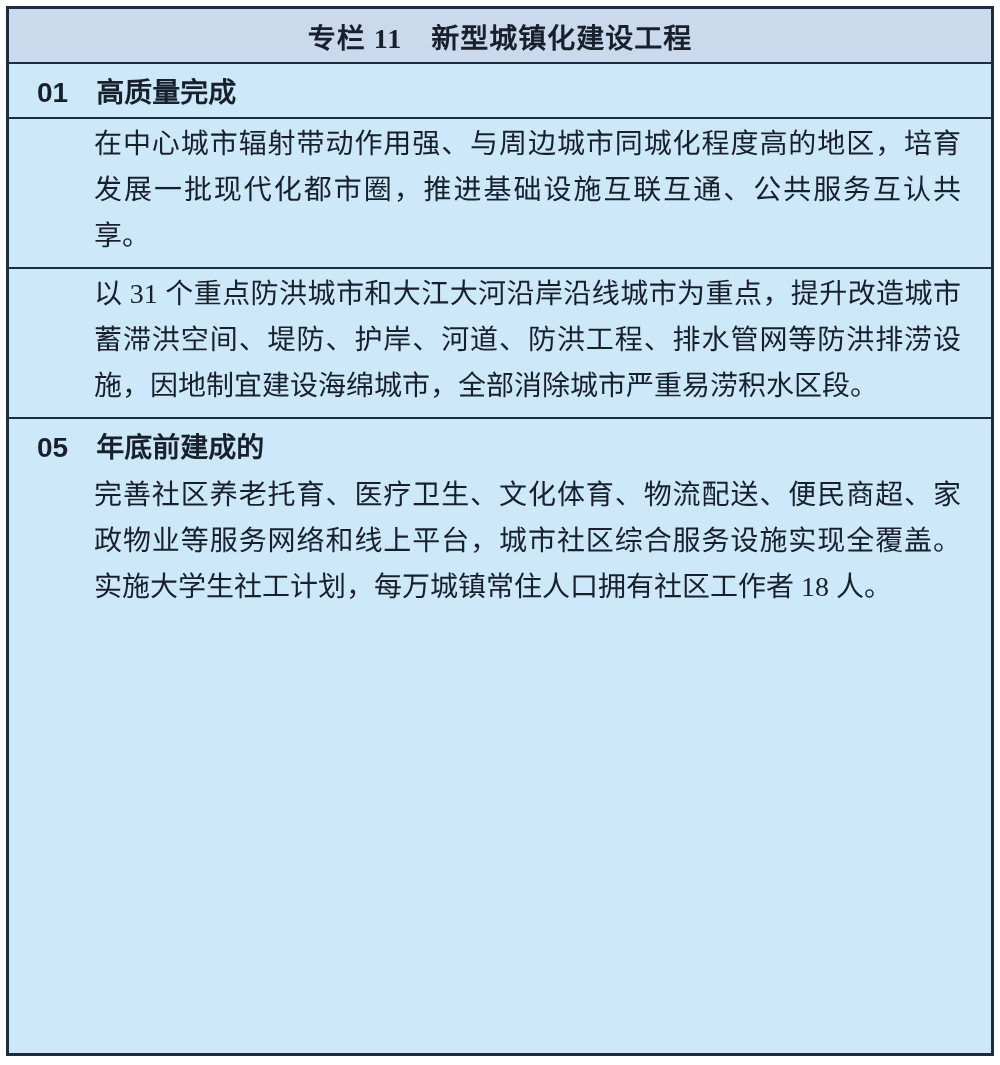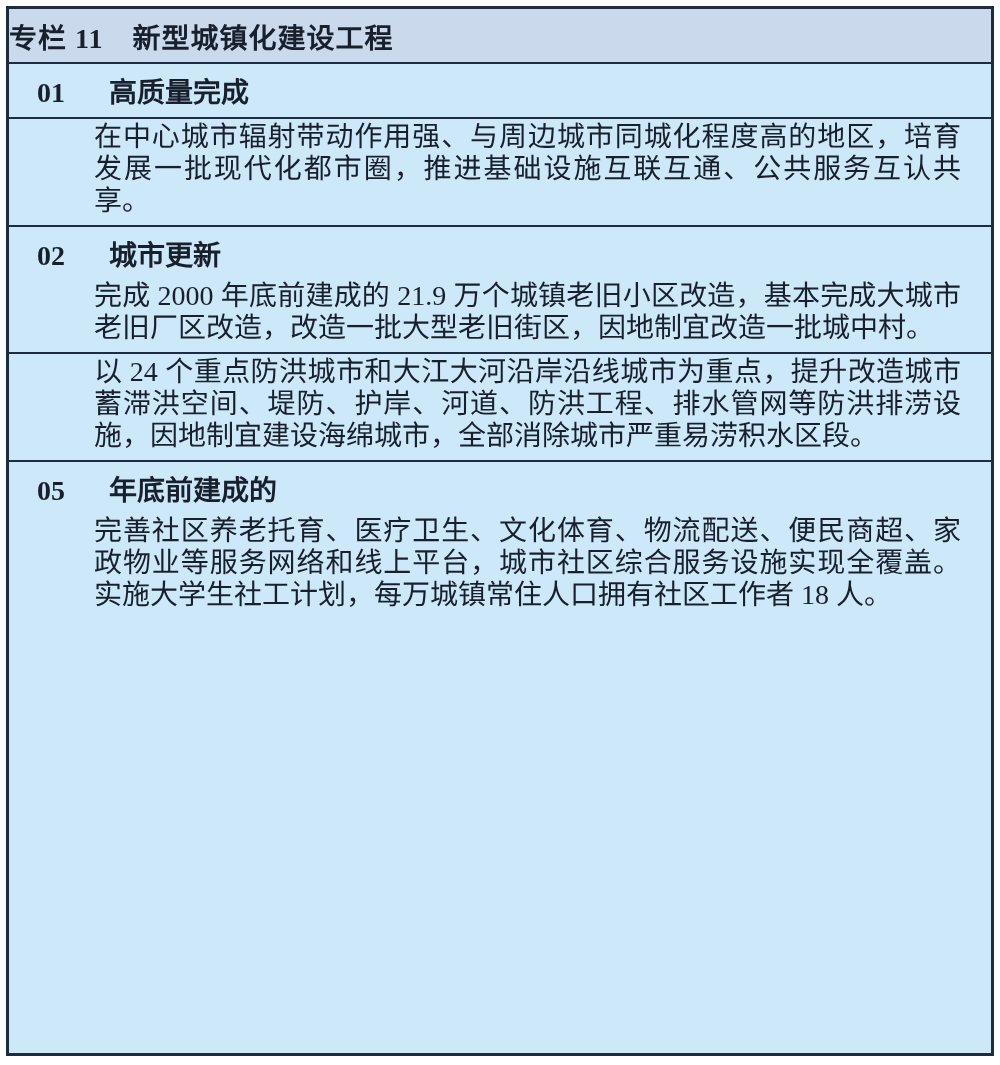--- a/index.html
+++ b/index.html
@@ -15,20 +15,21 @@
     margin: 6px;
     width: 988px;
     min-height: 1050px;
     border: 3px solid #1e2c42;
     background: #cde8f9;
     color: #18202e;
   }
   .title-row {
     background: #cad9ec;
     border-bottom: 2px solid #1e2c42;
+    text-align: center;
     font-size: 28px;
     font-weight: bold;
     padding: 7px 0 6px 0;
     letter-spacing: 1px;
   }
   .section {
     border-bottom: 2px solid #1e2c42;
   }
   .section:last-child {
     border-bottom: none;
@@ -39,55 +40,48 @@
     font-size: 28px;
     font-weight: bold;
     padding: 6px 20px 5px 28px;
   }
   .section.split .section-heading {
     border-bottom: 2px solid #1e2c42;
     padding-bottom: 7px;
   }
   .section-number {
     font-weight: bold;
-    margin-right: 44px;
-    font-family: Liberation Serif, serif;
+    margin-right: 28px;
+    font-family: Liberation Sans, sans-serif;
   }
   .section-body {
     font-size: 28px;
-    line-height: 32px;
+    line-height: 46px;
     padding: 2px 30px 8px 85px;
     text-align: justify;
     text-justify: inter-ideograph;
   }
 </style>
 </head>
 <body>
 
 <div class="panel">
   <div class="title-row">专栏 11　新型城镇化建设工程</div>
   <div id="sections">
   <div class="section split">
     <div class="section-heading">
       <span class="section-number">01</span>
       <span class="section-title">高质量完成</span>
     </div>
     <div class="section-body">在中心城市辐射带动作用强、与周边城市同城化程度高的地区，培育发展一批现代化都市圈，推进基础设施互联互通、公共服务互认共享。</div>
   </div>
 
-  <div class="section">
-    <div class="section-heading">
-      <span class="section-number">02</span>
-      <span class="section-title">城市更新</span>
-    </div>
-    <div class="section-body">完成 2000 年底前建成的 21.9 万个城镇老旧小区改造，基本完成大城市老旧厂区改造，改造一批大型老旧街区，因地制宜改造一批城中村。</div>
-  </div>
 
   <div class="section">
-    <div class="section-body">以 24 个重点防洪城市和大江大河沿岸沿线城市为重点，提升改造城市蓄滞洪空间、堤防、护岸、河道、防洪工程、排水管网等防洪排涝设施，因地制宜建设海绵城市，全部消除城市严重易涝积水区段。</div>
+    <div class="section-body">以 31 个重点防洪城市和大江大河沿岸沿线城市为重点，提升改造城市蓄滞洪空间、堤防、护岸、河道、防洪工程、排水管网等防洪排涝设施，因地制宜建设海绵城市，全部消除城市严重易涝积水区段。</div>
   </div>
 
 
   <div class="section">
     <div class="section-heading">
       <span class="section-number">05</span>
       <span class="section-title">年底前建成的</span>
     </div>
     <div class="section-body">完善社区养老托育、医疗卫生、文化体育、物流配送、便民商超、家政物业等服务网络和线上平台，城市社区综合服务设施实现全覆盖。实施大学生社工计划，每万城镇常住人口拥有社区工作者 18 人。</div>
   </div>

